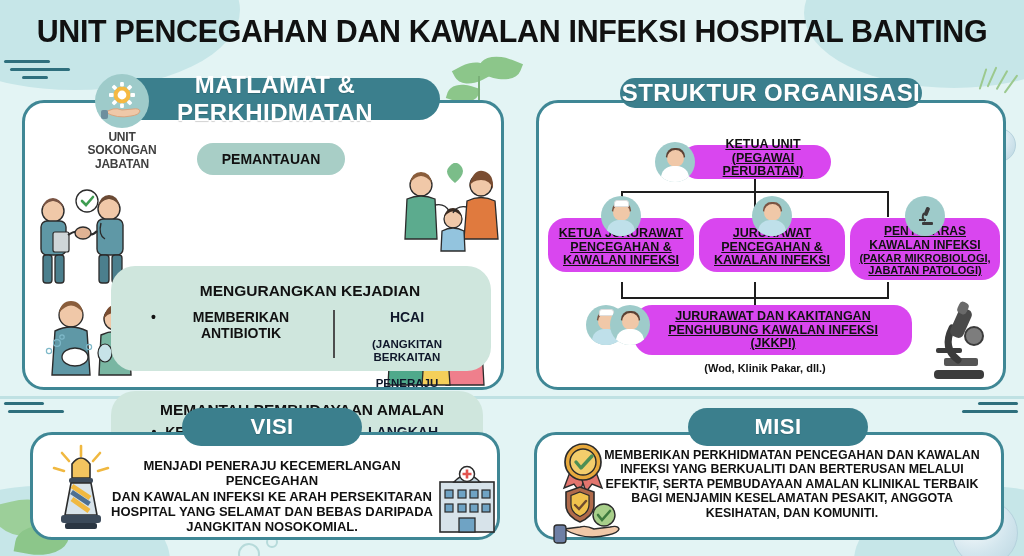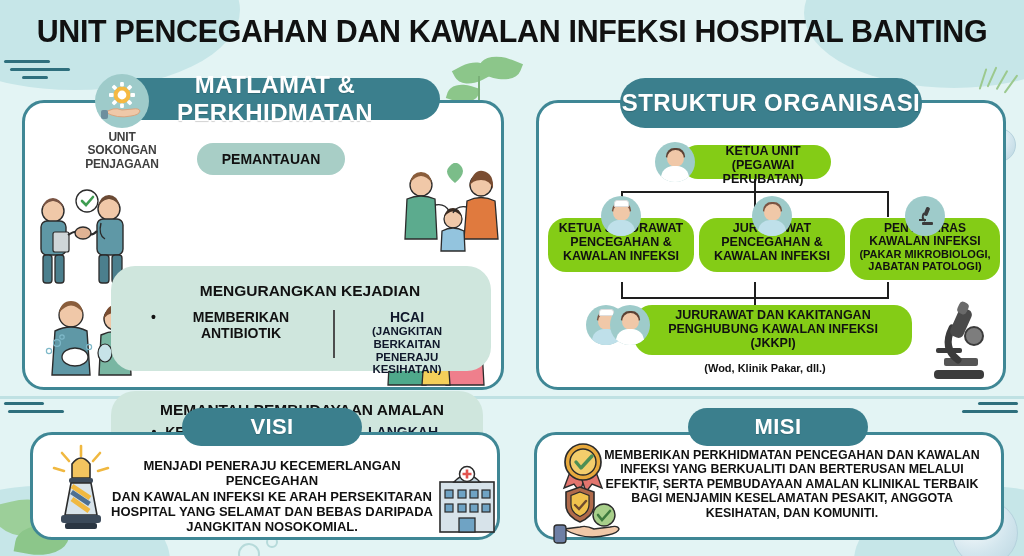--- a/index.html
+++ b/index.html
@@ -95,21 +95,21 @@
     color: #fff;
     border-radius: 28px;
     text-align: center;
     font-weight: bold;
     letter-spacing: 0.4px;
     display: flex; align-items: center; justify-content: center;
     text-shadow: 0 1px 1px rgba(0,0,0,.18);
     z-index: 6;
   }
   #pill-goals   { left: 110px; top: 78px;  width: 330px; height: 42px; font-size: 24px; }
-  #pill-org     { left: 620px; top: 78px;  width: 302px; height: 50px; font-size: 24px; }
+  #pill-org     { left: 620px; top: 78px;  width: 302px; height: 30px; font-size: 24px; }
   #pill-vision  { left: 182px; top: 408px; width: 180px; height: 38px; font-size: 22px; }
   #pill-mission { left: 688px; top: 408px; width: 180px; height: 38px; font-size: 22px; }
 
   
   #unit-badge {
     position: absolute; left: 58px; top: 74px; width: 128px; z-index: 7;
     text-align: center;
   }
   #unit-badge .circ {
     width: 54px; height: 54px; border-radius: 50%;
@@ -155,33 +155,34 @@
     display: flex; align-items: flex-start; justify-content: center;
   }
   .goal-col-left .bullet { margin-right: 5px; font-size: 14px; line-height: 1.1; }
   .divider-v {
     width: 2px; background: #4d4d4d; height: 48px; margin: 0 12px; flex: 0 0 2px;
   }
   .goal-col-right {
     flex: 1; text-align: center; color: #0f172a; line-height: 1.1;
   }
   .goal-col-right .main { font-size: 14px; font-weight: bold; }
-  .goal-col-right .sub  { font-size: 11.5px; font-weight: bold; }
+  .goal-col-right .sub  { font-size: 11.5px; font-weight: bold; margin-top: 13px; }
   .sub-note { font-size: 11px; font-weight: bold; }
 
   
   #org-root {
     position: absolute; left: 655px; top: 142px;
     display: flex; align-items: center; z-index: 4;
   }
   .node-pill {
-    background: #84cc16; border-radius: 18px;
-    display: flex; align-items: flex-start; justify-content: center;
+    background: #d946ef; border-radius: 18px;
+    display: flex; align-items: flex-end; justify-content: center;
     text-align: center; font-weight: bold; color: #111;
     line-height: 1.1;
+    text-decoration: underline;
   }
   #org-root .node-pill { width: 150px; height: 34px; font-size: 12.5px; padding-left: 14px; }
   .avatar {
     width: 40px; height: 40px; border-radius: 50%;
     background: #9ecbca; position: relative; flex: 0 0 40px;
     margin-right: -14px; z-index: 2;
     overflow: hidden;
   }
   .avatar .head {
     position: absolute; width: 17px; height: 17px; border-radius: 50%;
@@ -432,21 +433,21 @@
           <rect x="8.4" y="-1.9" width="4.6" height="3.8" rx="1" transform="rotate(45)"></rect>
         </g>
       </g>
       <path d="M10 38 q12 7 26 4 q8 -1 9 -5 q-1 -3 -7 -2 l-11 1 q-5 -2 -9 -1 z" fill="#f0c8a8" stroke="#d9a57f" stroke-width="1"></path>
       <rect x="6" y="36" width="7" height="9" rx="2" fill="#6d8f9e"></rect>
     </svg>
   </div>
   <div class="label">
     <div>UNIT</div>
     <div>SOKONGAN</div>
-    <div>PENJAGAAN</div>
+    <div>JABATAN</div>
   </div>
 </div>
 
 <div class="card" id="card-org"></div>
 <div class="pill" id="pill-org">STRUKTUR ORGANISASI</div>
 
 <div class="connector" style="left:754px; top:176px; width:2px; height:16px;"></div>
 <div class="connector" style="left:621px; top:191px; width:268px; height:2px;"></div>
 <div class="connector" style="left:621px; top:191px; width:2px; height:26px;"></div>
 <div class="connector" style="left:754px; top:191px; width:2px; height:26px;"></div>

